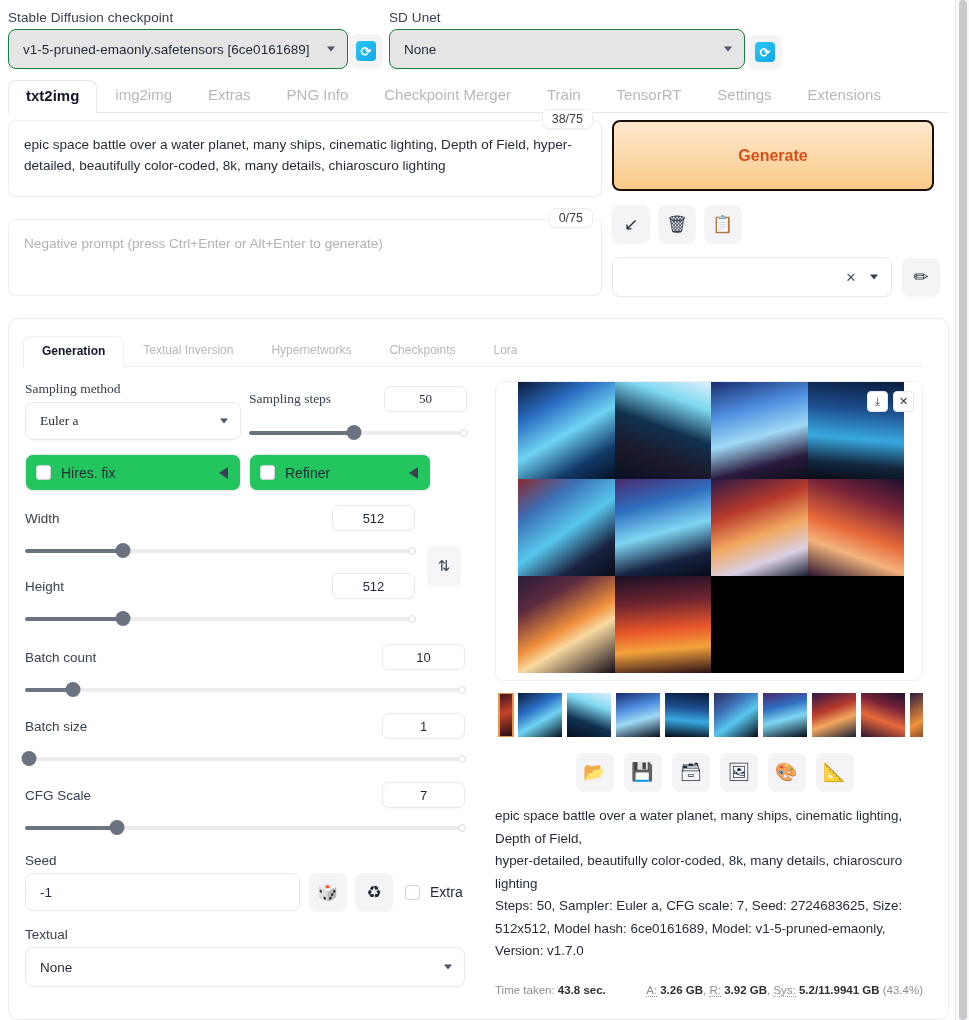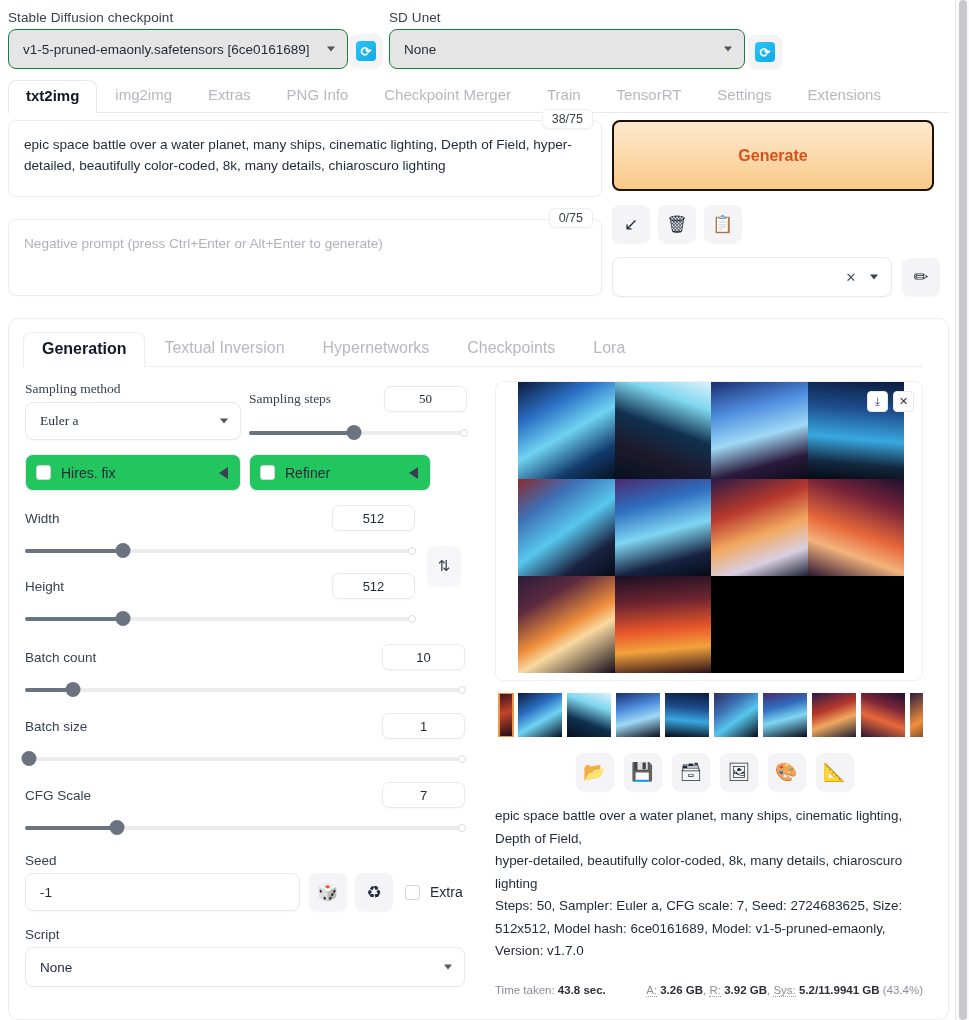--- a/index.html
+++ b/index.html
@@ -131,21 +131,21 @@
   
   .lower-panel {
     position: absolute; left: 8px; top: 318px; width: 941px; height: 702px;
     background: #fff; border: 1px solid #ececef; border-radius: 10px;
   }
   .sub-tabstrip {
     position: absolute; left: 14px; top: 10px; width: 900px; height: 38px;
     border-bottom: 1px solid #eceef0; display:flex; align-items:flex-end;
   }
   .sub-tab {
-    padding: 7px 18px 9px; font-size: 16px; color: #b6b8bd; cursor:pointer;
+    padding: 7px 18px 9px; font-size: 12px; color: #b6b8bd; cursor:pointer;
     border: 1px solid transparent; border-bottom: none; white-space: nowrap;
   }
   .sub-tab.active {
     color: #111827; font-weight: 600; background: #fff;
     border-color: #eceef0; border-radius: 8px 8px 0 0; margin-bottom: -1px;
   }
 
   
   .controls { position: absolute; left: 16px; top: 62px; width: 458px; }
   .ctl-label { font-size: 13.5px; color: #374151; margin-bottom: 5px; display:block; }
@@ -455,21 +455,21 @@
           </div>
           <div class="sq-btn" style="margin-left:8px;">
             <span>♻</span>
           </div>
           <span class="checkbox" style="margin-left:12px;"></span>
           <span class="chk-label">Extra</span>
         </div>
       </div>
 
       <div style="margin-top: 16px; width: 440px;">
-        <span class="ctl-label">Script</span>
+        <span class="ctl-label">Textual</span>
         <div class="mini-select" style="height: 40px;">
           <span>None</span>
           <span class="caret"></span>
         </div>
       </div>
     </div>
 
     <div class="results">
 
       <div class="gallery-frame">

